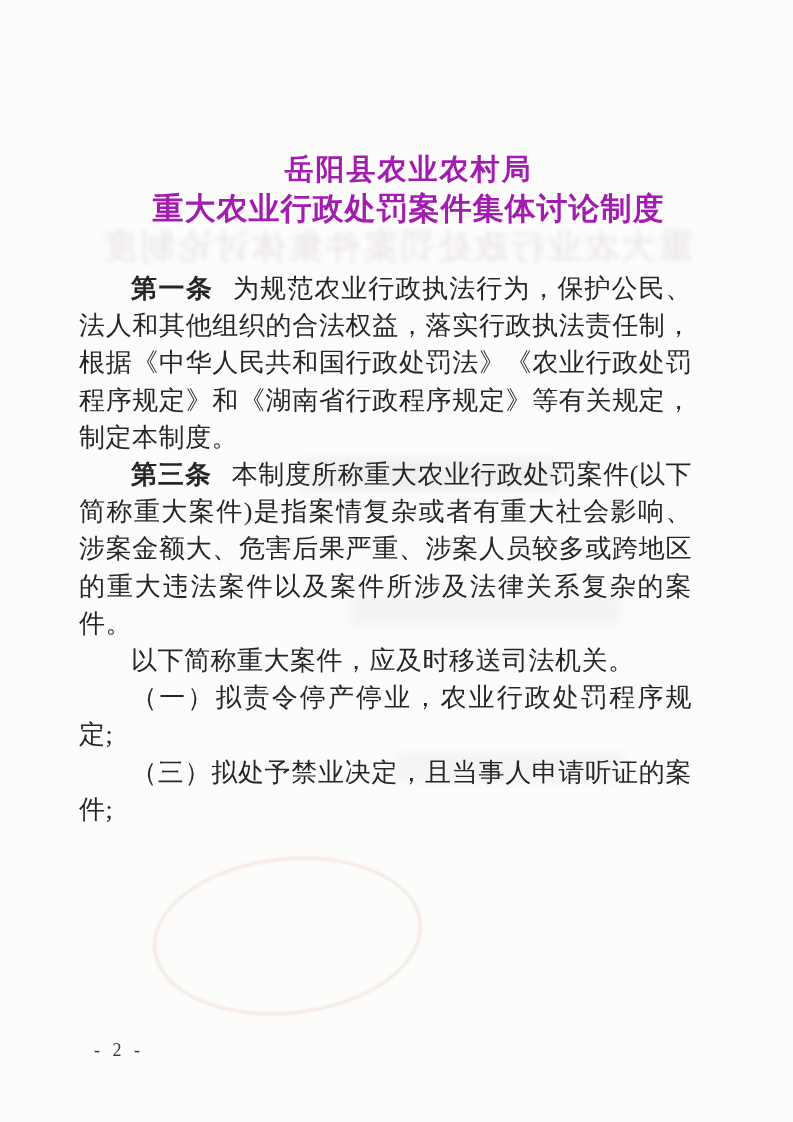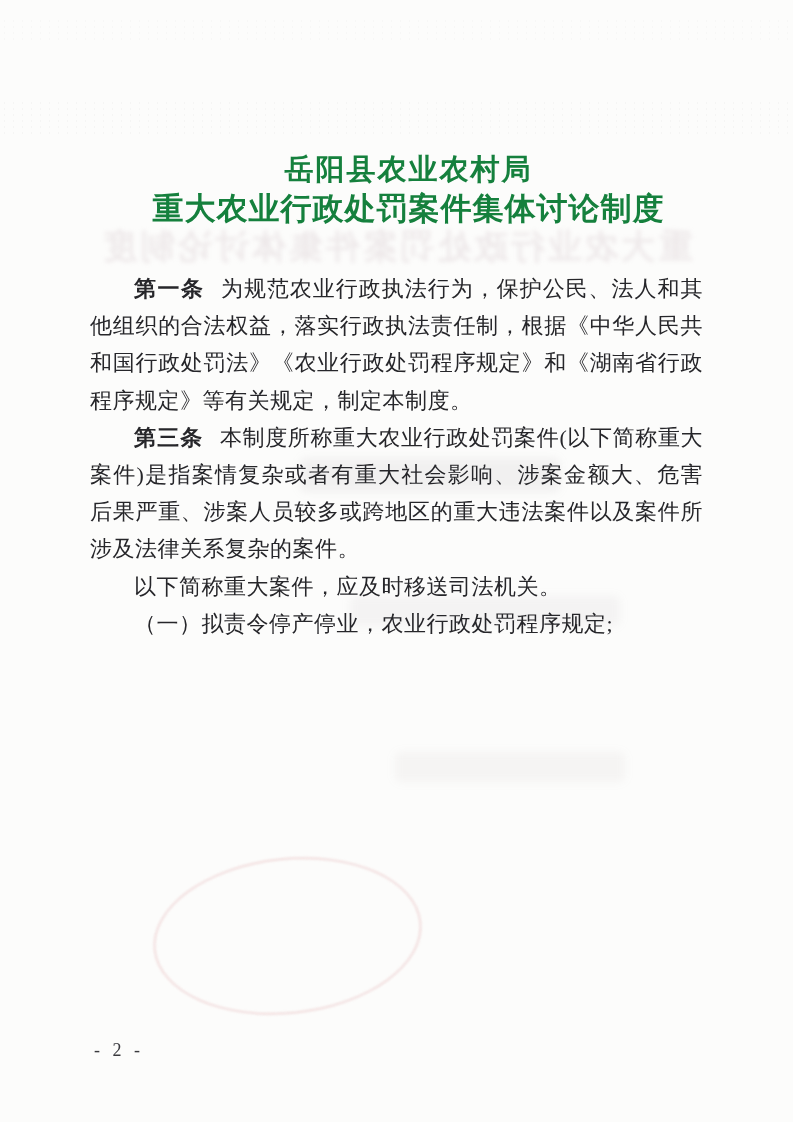--- a/index.html
+++ b/index.html
@@ -25,21 +25,21 @@
     pointer-events:none;
   }
   .noise-top1{top:18px;}
   .noise-top2{top:100px;height:34px;opacity:0.08;}
 
   
   .titles{
     position:absolute;top:150px;left:0;width:793px;
     text-align:center;
     font-weight:bold;
-    color:#15803d;
+    color:#a21caf;
   }
   .title1{
     font-size:29px;line-height:38px;letter-spacing:2px;
     transform:translateX(12px);
   }
   .title2{
     font-size:31px;line-height:42px;letter-spacing:1px;
     transform:translateX(12px);
   }
 
@@ -71,22 +71,22 @@
     width:265px;height:152px;
     border:2.5px solid rgba(219,150,150,0.30);
     border-radius:50%;
     transform:rotate(-6deg);
     filter:blur(1.2px);
     pointer-events:none;
   }
 
   
   .body{
-    position:absolute;top:270px;left:90px;width:613px;
-    font-size:22px;
+    position:absolute;top:270px;left:79px;width:613px;
+    font-size:26px;
     line-height:37.2px;
     text-align:justify;
     letter-spacing:0.5px;
   }
   .body p{
     margin:0;
     text-indent:2em;
   }
   .body b.lead{
     font-family:"Liberation Sans","DejaVu Sans",sans-serif;
@@ -129,18 +129,19 @@
 
 
       <p class="para"><b class="lead">第三条</b><span>本制度所称重大农业行政处罚案件(以下简称重大案件)是指案情复杂或者有重大社会影响、涉案金额大、危害后果严重、涉案人员较多或跨地区的重大违法案件以及案件所涉及法律关系复杂的案件。</span></p>
 
       <p class="para"><span>以下简称重大案件，应及时移送司法机关。</span></p>
 
 
       <p class="para"><span>（一）拟责令停产停业，农业行政处罚程序规定;</span></p>
 
 
+      <p class="para"><span>（三）拟处予禁业决定，且当事人申请听证的案件;</span></p>
 
     </div>
 
   <div class="pagenum">- 2 -</div>
 
 </div>
 
 </body></html>

